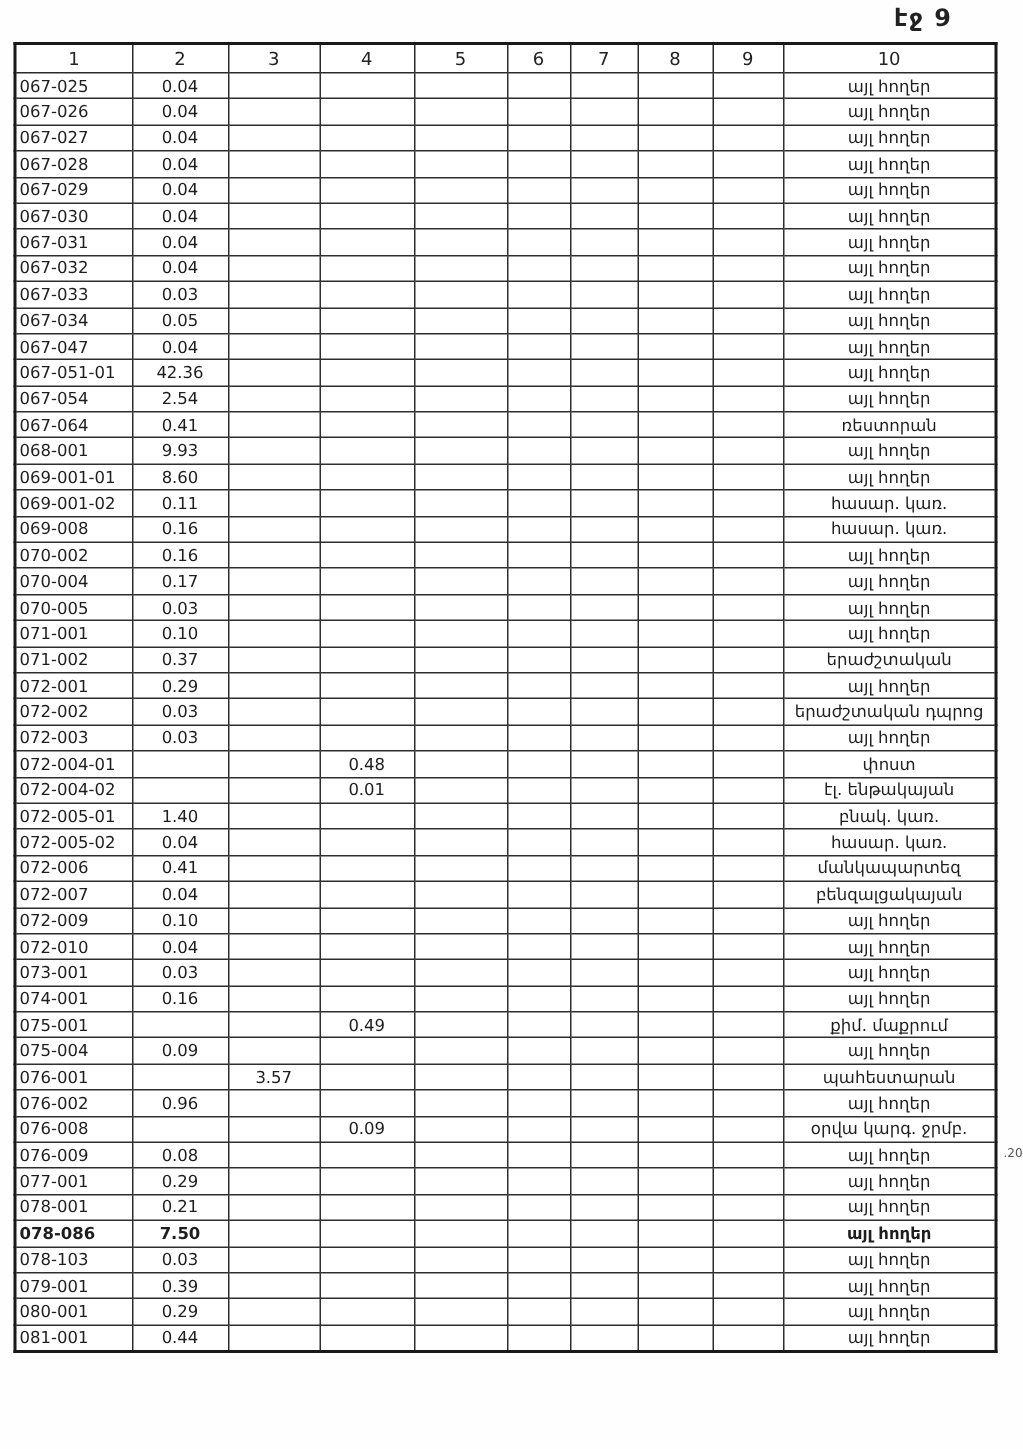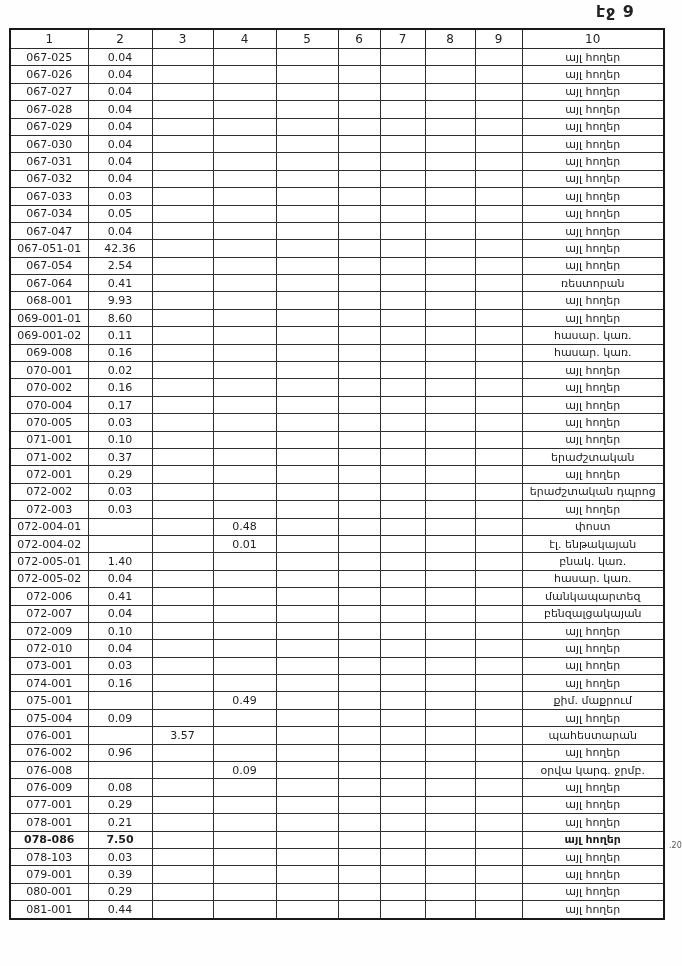--- a/index.html
+++ b/index.html
@@ -20,21 +20,21 @@
     top: 2px;
     left: 596px;
     font-size: 16px;
     font-weight: bold;
     letter-spacing: 1px;
     color: #222;
   }
   .margin-note {
     position: absolute;
     left: 669px;
-    top: 841px;
+    top: 764px;
     font-size: 8px;
     color: #555;
   }
   table.records {
     position: absolute;
     left: 9px;
     top: 28px;
     border-collapse: collapse;
     table-layout: fixed;
     border: 2px solid #191919;
@@ -51,21 +51,21 @@
   }
   table.records td {
     border: 1px solid #2e2e2e;
     font-size: 11px;
     height: 16.4px;
     padding: 0 2px;
     white-space: nowrap;
     overflow: hidden;
     color: #1e1e1e;
   }
-  td.c1 { text-align: center; padding-left: 3px; }
+  td.c1 { text-align: left; padding-left: 3px; }
   td.c2, td.c3, td.c4, td.c5, td.c6, td.c7, td.c8, td.c9 { text-align: center; }
   td.c10 { text-align: center; padding-left: 3px; }
   tr.bold td { font-weight: bold; }
 </style>
 </head>
 <body>
 
 <div>
 
   <div class="page-label">էջ 9</div>
@@ -308,32 +308,20 @@
           <td class="c3"></td>
           <td class="c4"></td>
           <td class="c5"></td>
           <td class="c6"></td>
           <td class="c7"></td>
           <td class="c8"></td>
           <td class="c9"></td>
           <td class="c10">հասար. կառ.</td>
         </tr>
         <tr>
-          <td class="c1">070-001</td>
-          <td class="c2">0.02</td>
-          <td class="c3"></td>
-          <td class="c4"></td>
-          <td class="c5"></td>
-          <td class="c6"></td>
-          <td class="c7"></td>
-          <td class="c8"></td>
-          <td class="c9"></td>
-          <td class="c10">այլ հողեր</td>
-        </tr>
-        <tr>
           <td class="c1">070-002</td>
           <td class="c2">0.16</td>
           <td class="c3"></td>
           <td class="c4"></td>
           <td class="c5"></td>
           <td class="c6"></td>
           <td class="c7"></td>
           <td class="c8"></td>
           <td class="c9"></td>
           <td class="c10">այլ հողեր</td>

